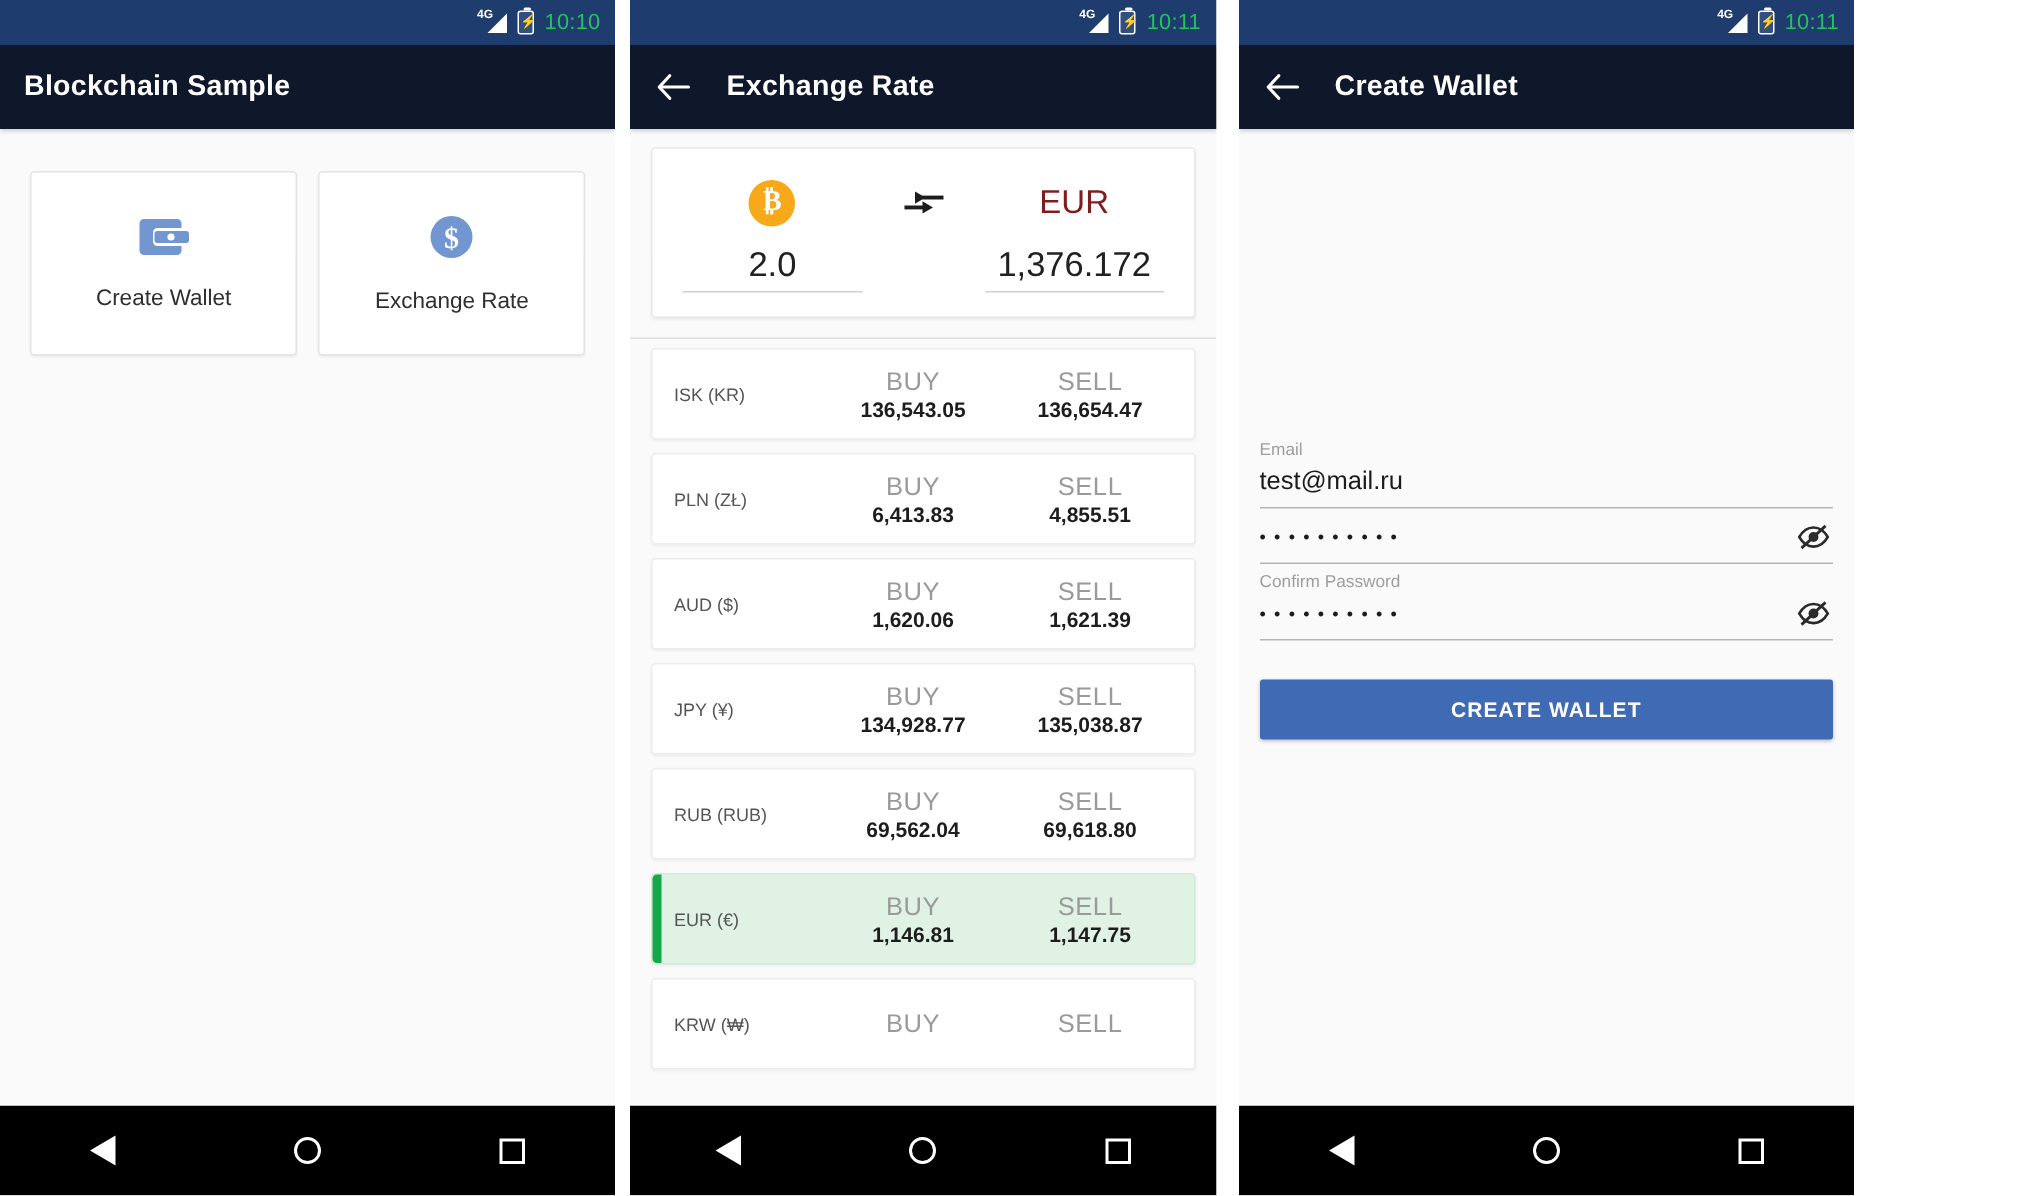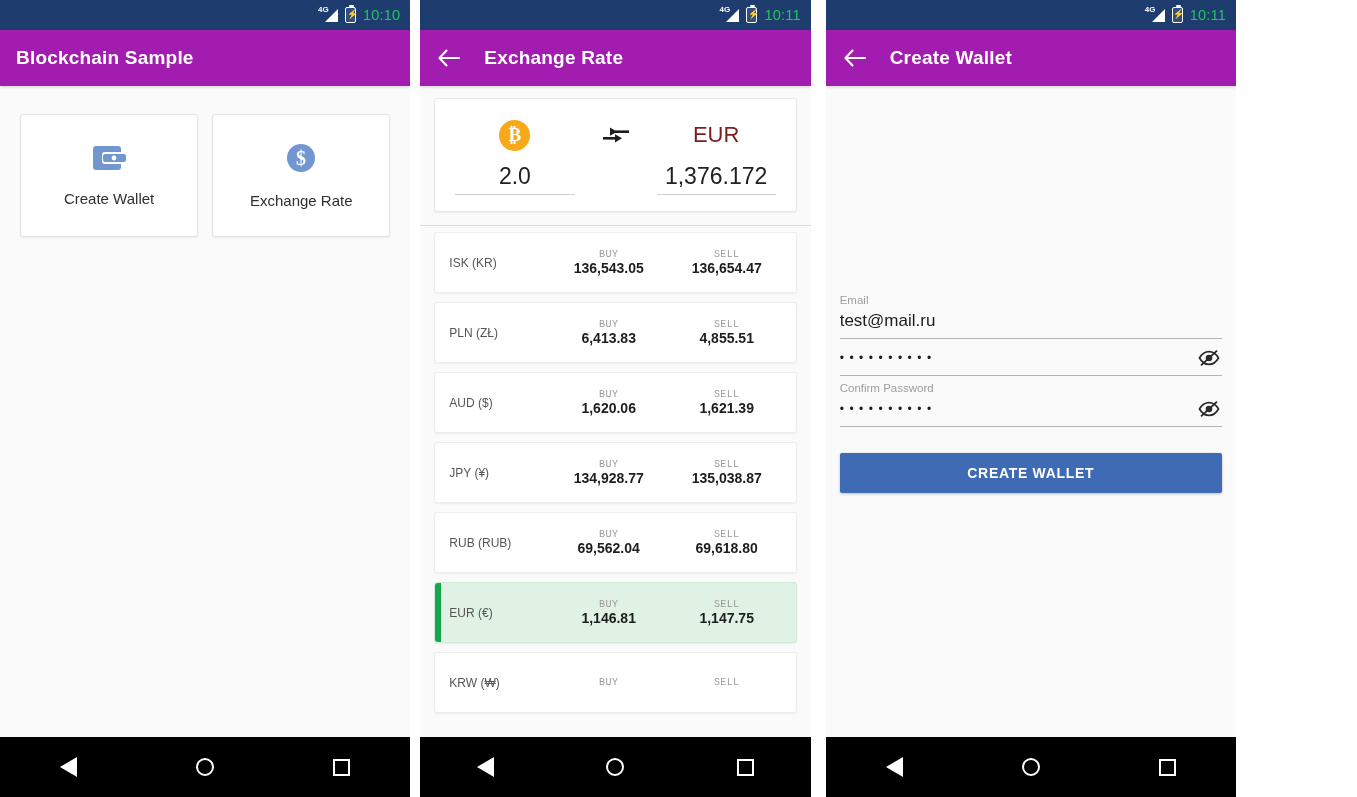--- a/index.html
+++ b/index.html
@@ -99,21 +99,21 @@
   .clock {
     color: #22c55e;
     font-size: 14.5px;
     font-weight: normal;
     letter-spacing: 0.2px;
   }
 
   
   .appbar {
     height: 56px;
-    background: #a21caf;
+    background: #0f172a;
     display: flex;
     align-items: center;
     padding-left: 16px;
     flex: 0 0 auto;
     box-shadow: 0 1px 3px rgba(0,0,0,0.18);
     position: relative;
     z-index: 5;
   }
   .appbar .back {
     width: 26px;
@@ -263,24 +263,23 @@
   .rate-name {
     flex: 1 1 auto;
     font-size: 12px;
     color: #555555;
   }
   .rate-col {
     width: 118px;
     text-align: center;
   }
   .rate-col .cap {
-    font-size: 10px;
+    font-size: 17px;
     color: #9a9a9a;
     letter-spacing: 0.4px;
-    font-family: Liberation Mono, monospace;
   }
   .rate-col .num {
     font-size: 14px;
     font-weight: bold;
     color: #1d1d1d;
     margin-top: 0;
   }
 
   
   .form-wrap {

